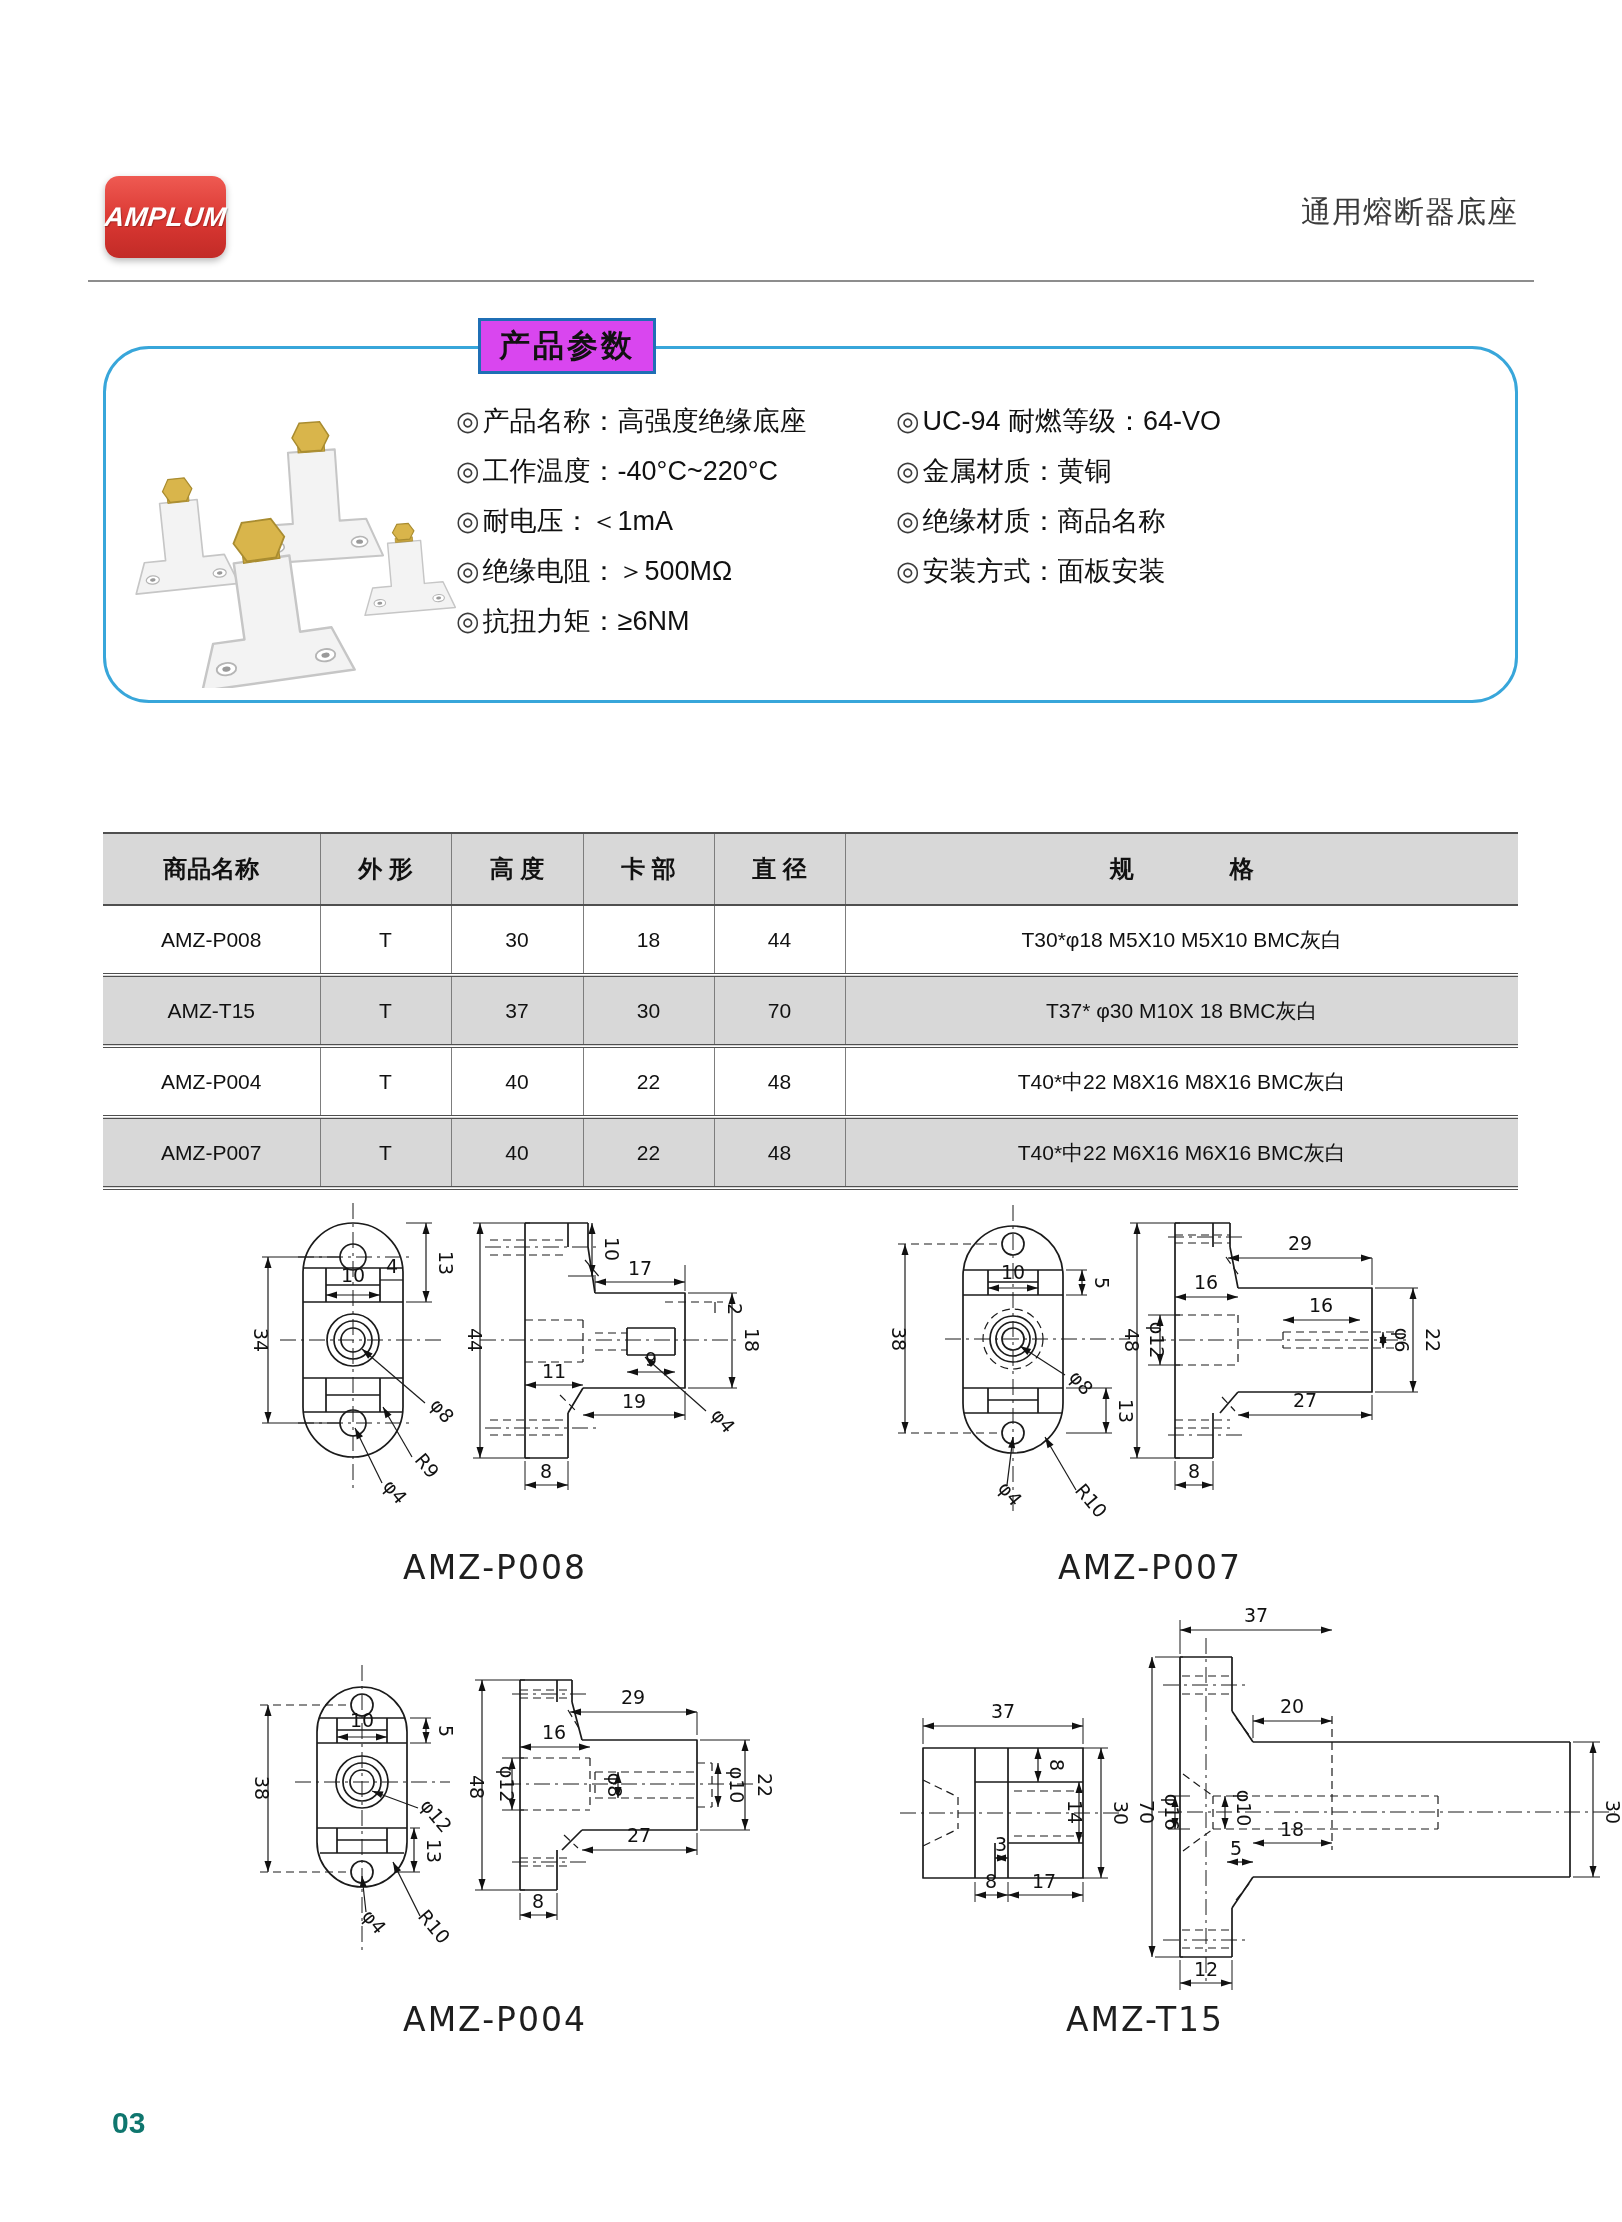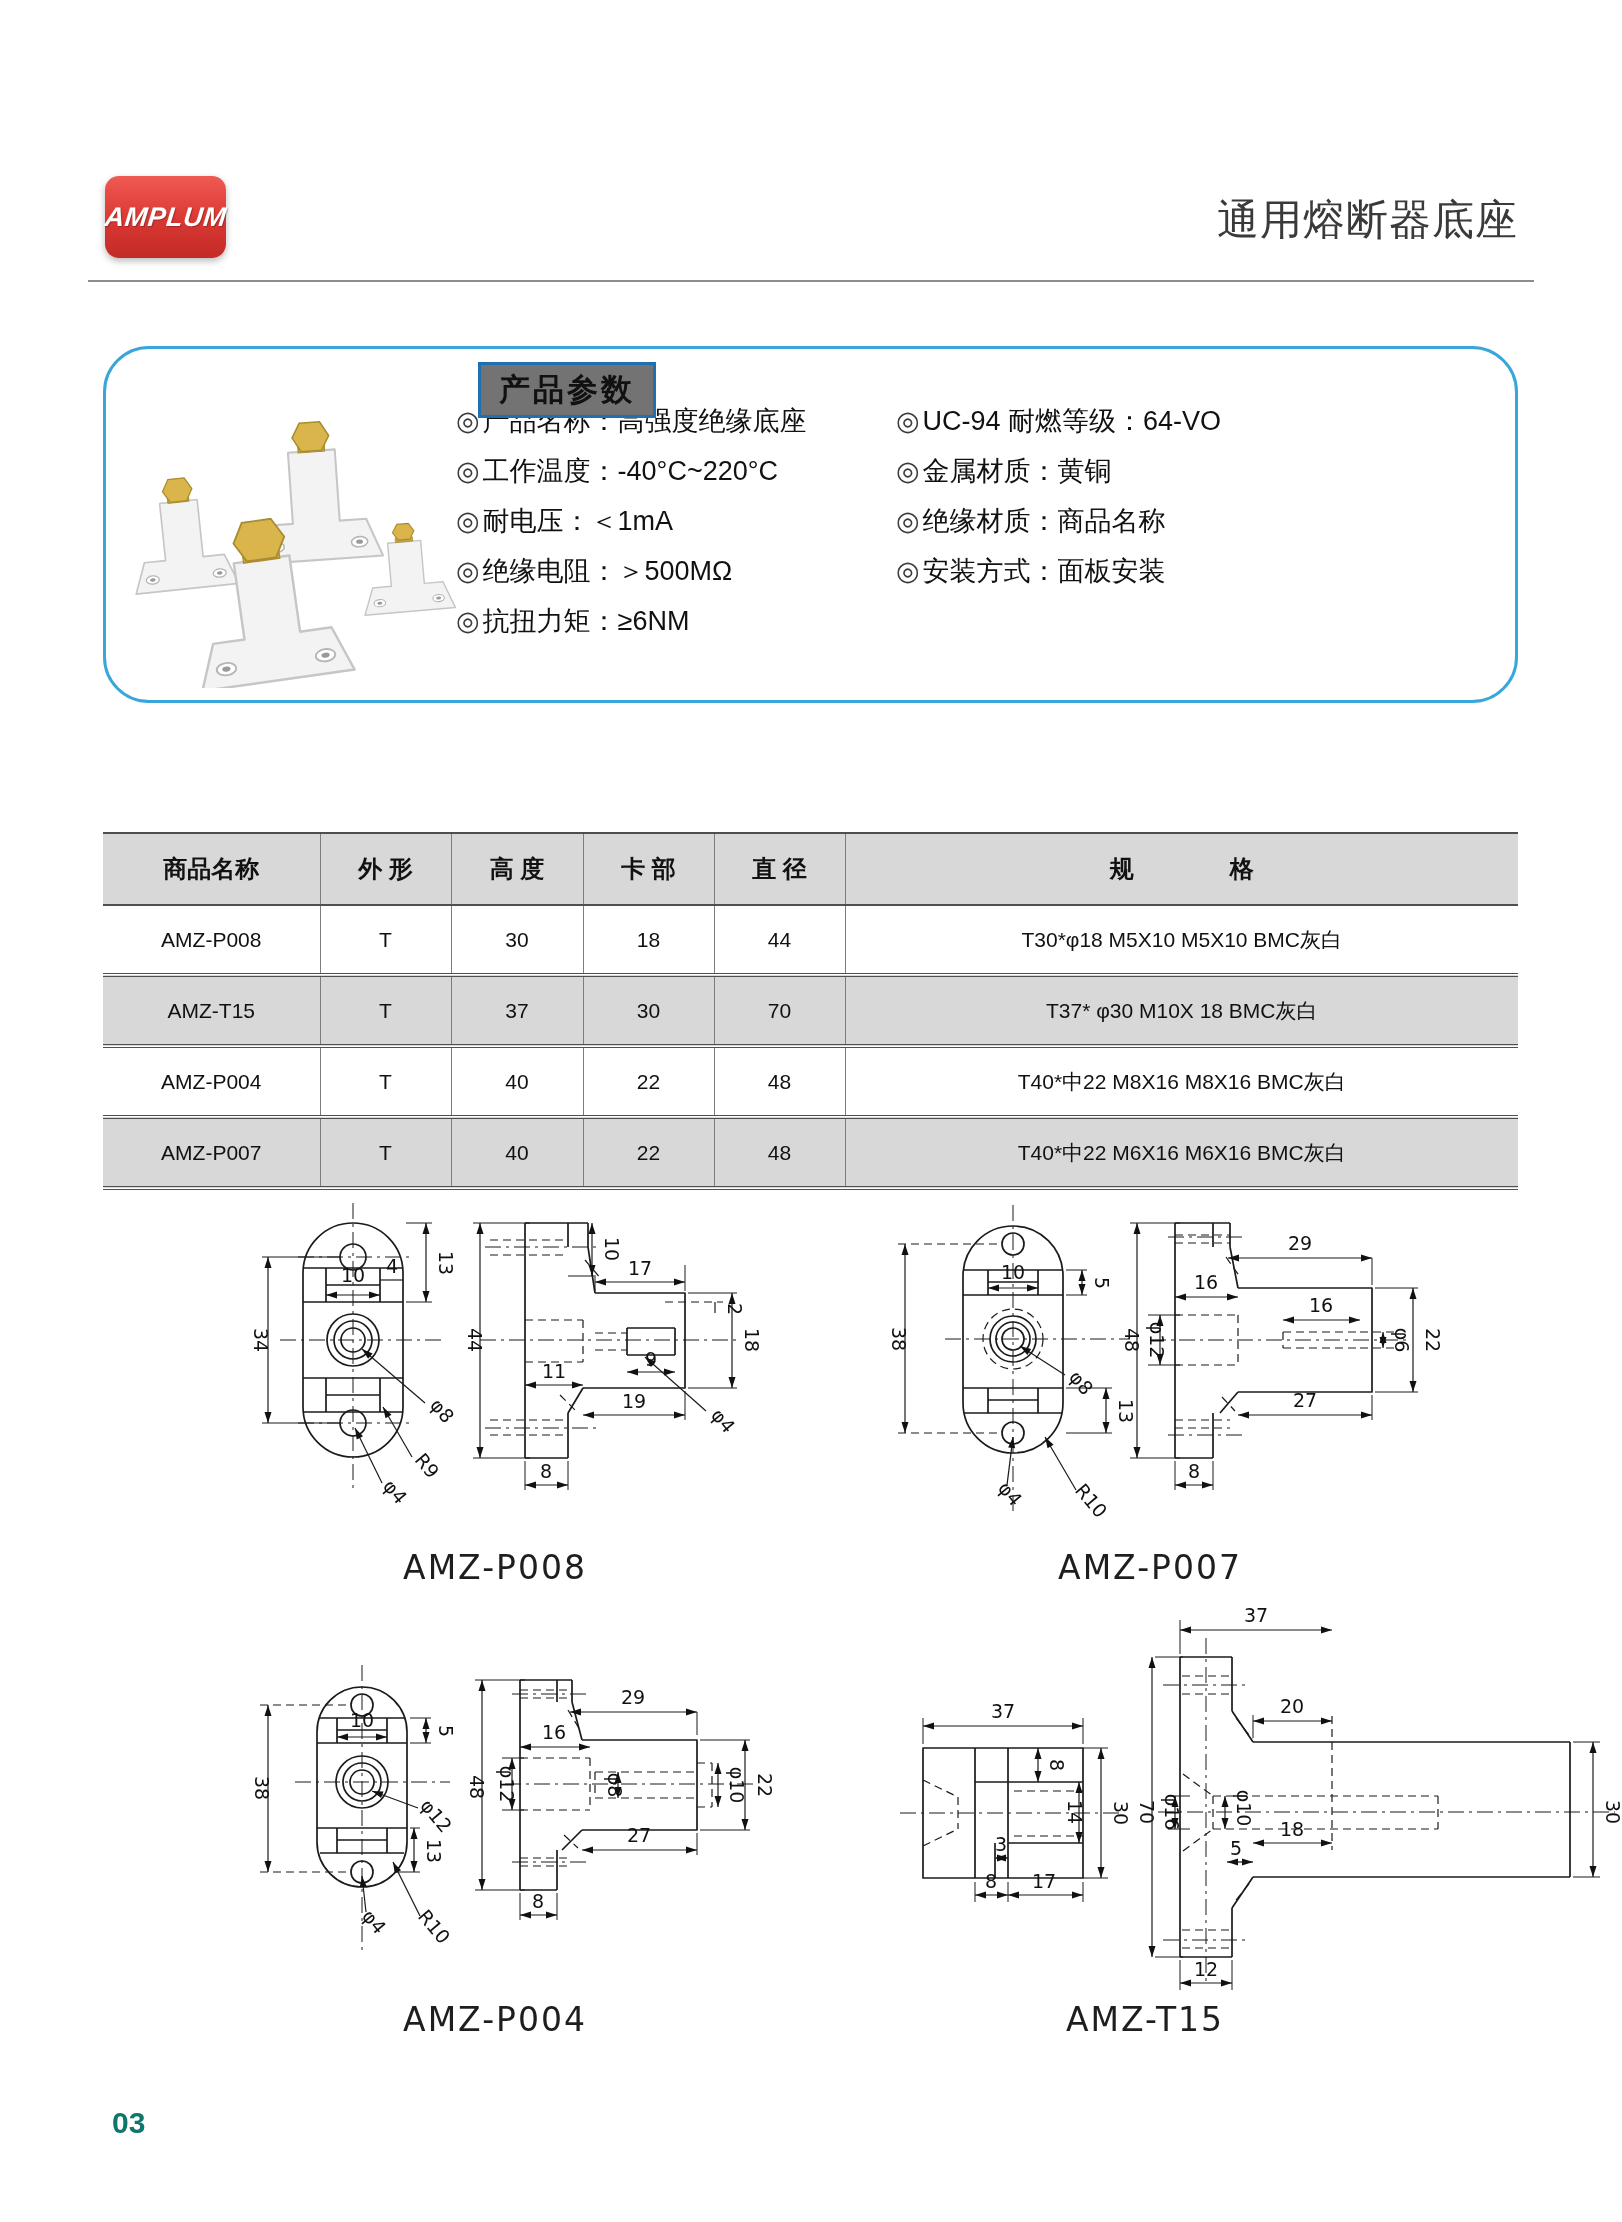--- a/index.html
+++ b/index.html
@@ -4,28 +4,28 @@
 <style>
   html,body{margin:0;padding:0;background:#fff;}
   .page{position:relative;width:1622px;height:2222px;background:#fff;overflow:hidden;
         font-family:"Liberation Sans","DejaVu Sans",sans-serif;color:#111;}
   
   .logo{position:absolute;left:105px;top:176px;width:121px;height:82px;border-radius:14px;
         background:linear-gradient(180deg,#ef5a52 0%,#d93732 55%,#c22b27 100%);
         box-shadow:0 3px 7px rgba(0,0,0,.28);display:flex;align-items:center;justify-content:center;}
   .logo span{color:#fff;font-weight:700;font-style:italic;font-size:27px;letter-spacing:.5px;
         transform:skewX(-6deg);text-shadow:1px 1px 1px rgba(0,0,0,.25);}
-  .page-title{position:absolute;right:104px;top:192px;font-size:42px;font-weight:500;color:#3a3a3a;letter-spacing:1px;}
+  .page-title{position:absolute;right:104px;top:192px;font-size:30px;font-weight:500;color:#3a3a3a;letter-spacing:1px;}
   .rule{position:absolute;left:88px;top:280px;width:1446px;height:2px;background:#8d8d8d;}
   
   .param-box{position:absolute;left:103px;top:346px;width:1409px;height:351px;
         border:3px solid #38a6da;border-radius:46px;background:#fff;}
-  .param-label{position:absolute;left:478px;top:318px;height:50px;padding:0 18px;background:#737373;
+  .param-label{position:absolute;left:478px;top:318px;height:50px;padding:0 18px;background:#d946ef;
         border:3px solid #1f6fb5;display:flex;align-items:center;justify-content:center;
-        font-size:31px;font-weight:700;letter-spacing:3px;z-index:3;margin-top:44px;}
+        font-size:31px;font-weight:700;letter-spacing:3px;z-index:3;}
   .photos{position:absolute;left:118px;top:376px;}
   .pcol{position:absolute;z-index:2;}
   .pcol-left{left:456px;top:396px;}
   .pcol-right{left:896px;top:396px;}
   .pitem{height:50px;display:flex;align-items:center;font-size:27px;color:#111;white-space:nowrap;}
   .pitem .blt{margin-right:3px;color:#3c3c3c;}
   
   table.spec{position:absolute;left:103px;top:785px;width:1415px;border-collapse:collapse;table-layout:fixed;
         border-top:2px solid #4f4f4f;margin-top:47px;}
   table.spec th{height:70px;font-size:24px;font-weight:700;border-bottom:2px solid #4f4f4f;}

